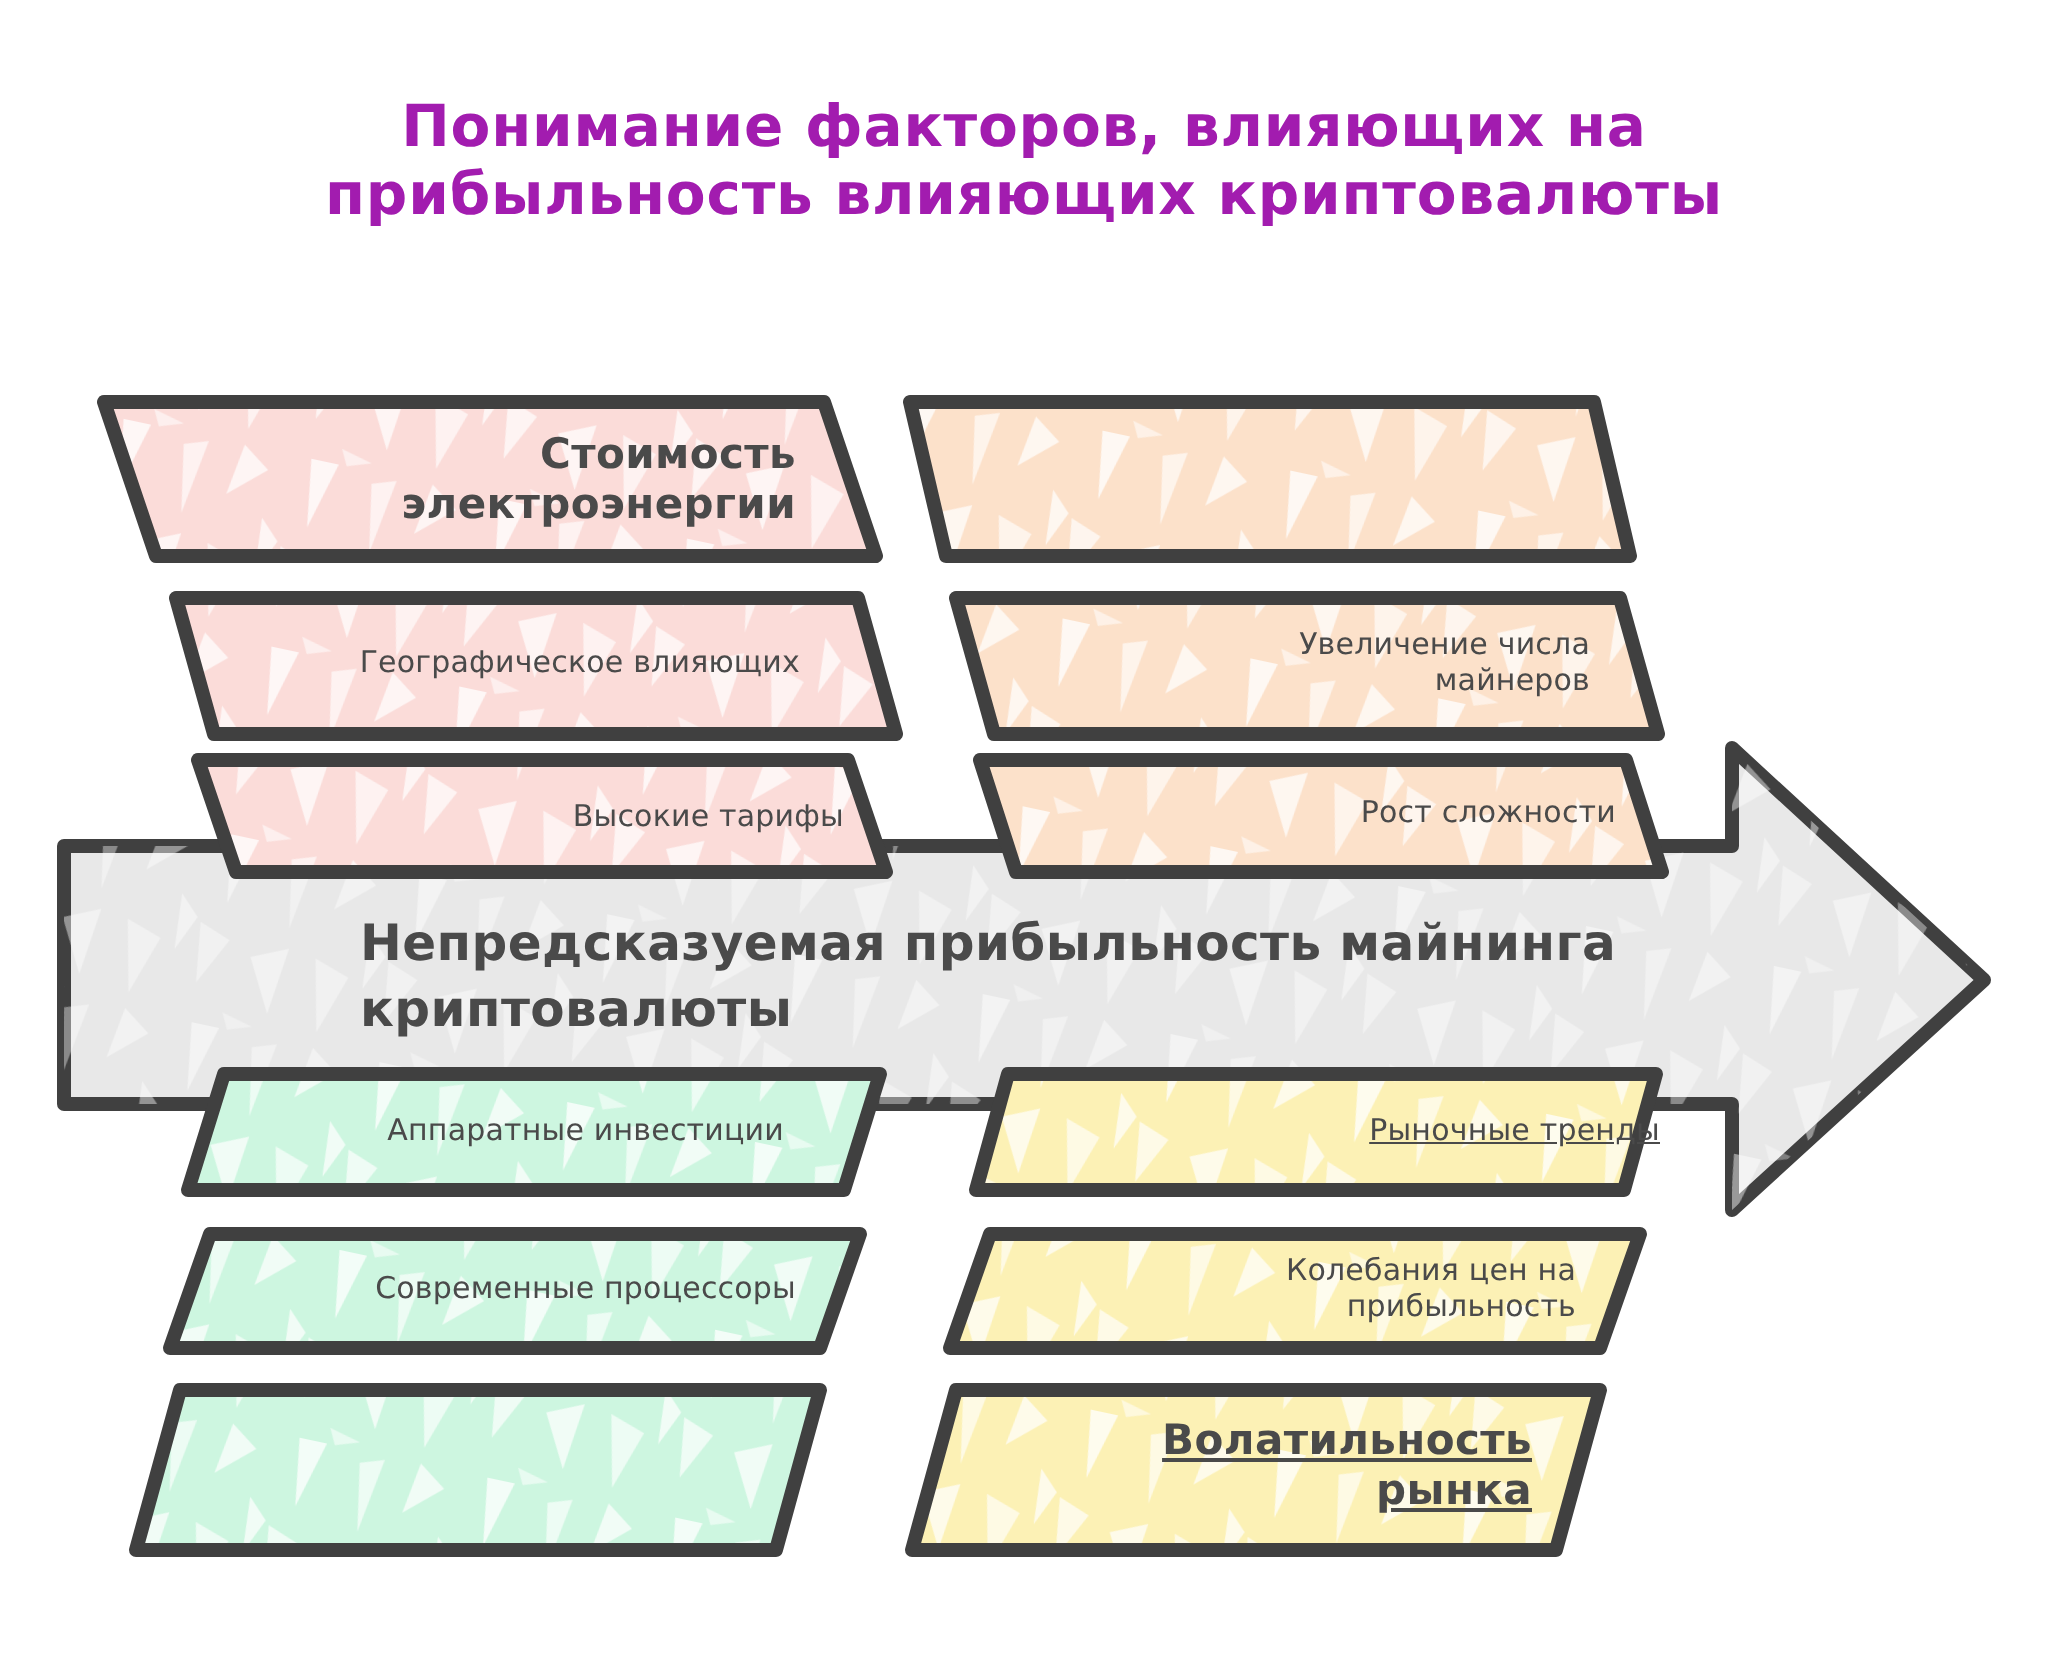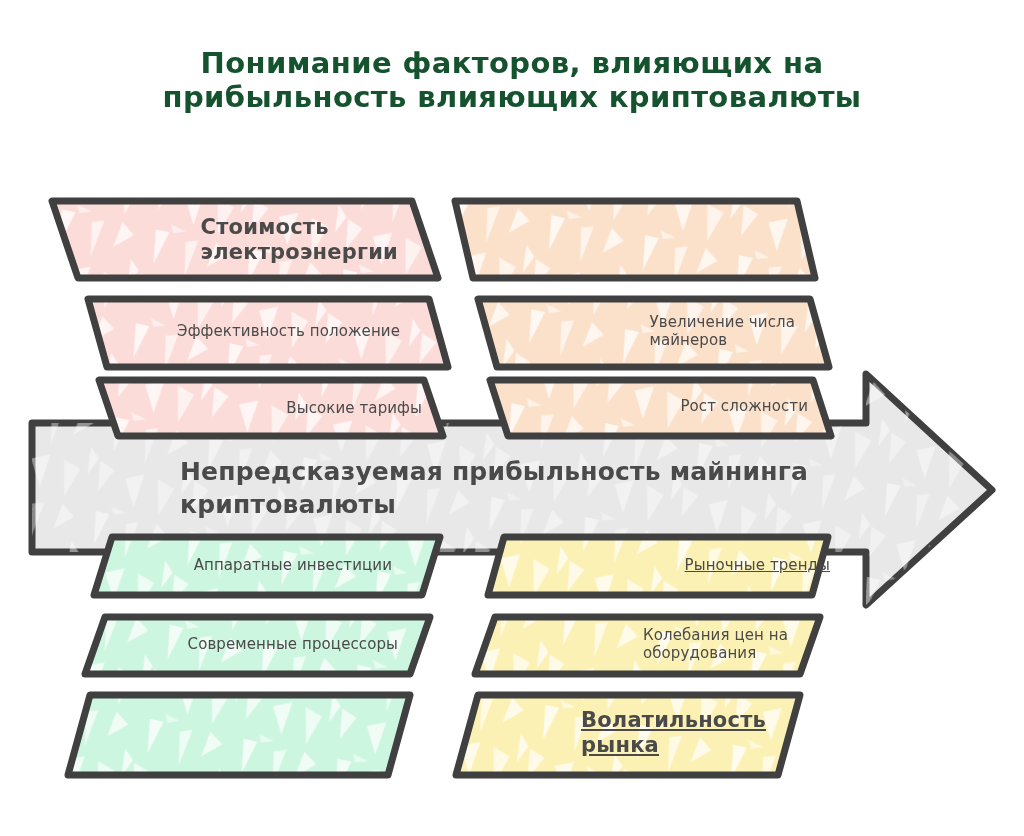--- a/index.html
+++ b/index.html
@@ -33,21 +33,21 @@
     top: 46px;
     width: 1024px;
     text-align: center;
     pointer-events: none;
   }
   .title-line {
     display: block;
     font-family: "DejaVu Sans", "Liberation Sans", sans-serif;
     font-size: 29px;
     font-weight: bold;
-    color: #14532d;
+    color: #a21caf;
     letter-spacing: 0.4px;
     line-height: 34px;
   }
   .node-label {
     position: absolute;
     color: #4a4a4a;
     font-family: "DejaVu Sans", "Liberation Sans", sans-serif;
     display: flex;
     align-items: center;
     pointer-events: none;
@@ -57,21 +57,21 @@
   .node-label.head {
     font-size: 21px;
     font-weight: bold;
     letter-spacing: 0.2px;
   }
   .node-label.sub {
     font-size: 15px;
     font-weight: normal;
     letter-spacing: 0.1px;
   }
-  .align-right { justify-content: flex-end; }
+  .align-right { justify-content: flex-end; text-align: right; }
   .align-left  { justify-content: flex-start; text-align: left; }
   .spine-label {
     position: absolute;
     color: #4a4a4a;
     font-family: "DejaVu Sans", "Liberation Sans", sans-serif;
     font-size: 25px;
     font-weight: bold;
     text-align: left;
     line-height: 33px;
     pointer-events: none;
@@ -246,29 +246,29 @@
   <div class="title-wrap">
     <span class="title-line">Понимание факторов, влияющих на</span>
     <span class="title-line">прибыльность влияющих криптовалюты</span>
   </div>
 
   <div class="spine-label" style="left:180px; top:455px; width:730px;">Непредсказуемая прибыльность майнинга
 криптовалюты</div>
 
   <div class="node-label head align-right" style="left:110px; top:211px; width:288px; height:58px;">Стоимость
 электроэнергии</div>
-  <div class="node-label sub align-right" style="left:110px; top:304px; width:290px; height:56px;">Эффективность положение</div>
+  <div class="node-label sub align-right" style="left:110px; top:304px; width:290px; height:56px;">Географическое влияющих</div>
   <div class="node-label sub align-right" style="left:140px; top:383px; width:282px; height:52px;">Высокие тарифы</div>
 
   <div class="node-label sub align-right" style="left:520px; top:304px; width:275px; height:56px;">Увеличение числа
 майнеров</div>
   <div class="node-label sub align-right" style="left:530px; top:383px; width:278px; height:48px;">Рост сложности</div>
 
   <div class="node-label sub align-right" style="left:104px; top:543px; width:288px; height:46px;">Аппаратные инвестиции</div>
   <div class="node-label sub align-right" style="left:110px; top:622px; width:288px; height:46px;">Современные процессоры</div>
 
   <div class="node-label sub align-right" style="left:540px; top:543px; width:290px; height:46px;text-decoration:underline;">Рыночные тренды</div>
   <div class="node-label sub align-right" style="left:500px; top:622px; width:288px; height:46px;">Колебания цен на
-оборудования</div>
+прибыльность</div>
   <div class="node-label head align-right" style="left:478px; top:701px; width:288px; height:64px;text-decoration:underline;">Волатильность
 рынка</div>
 
 </div>
 
 </body></html>

